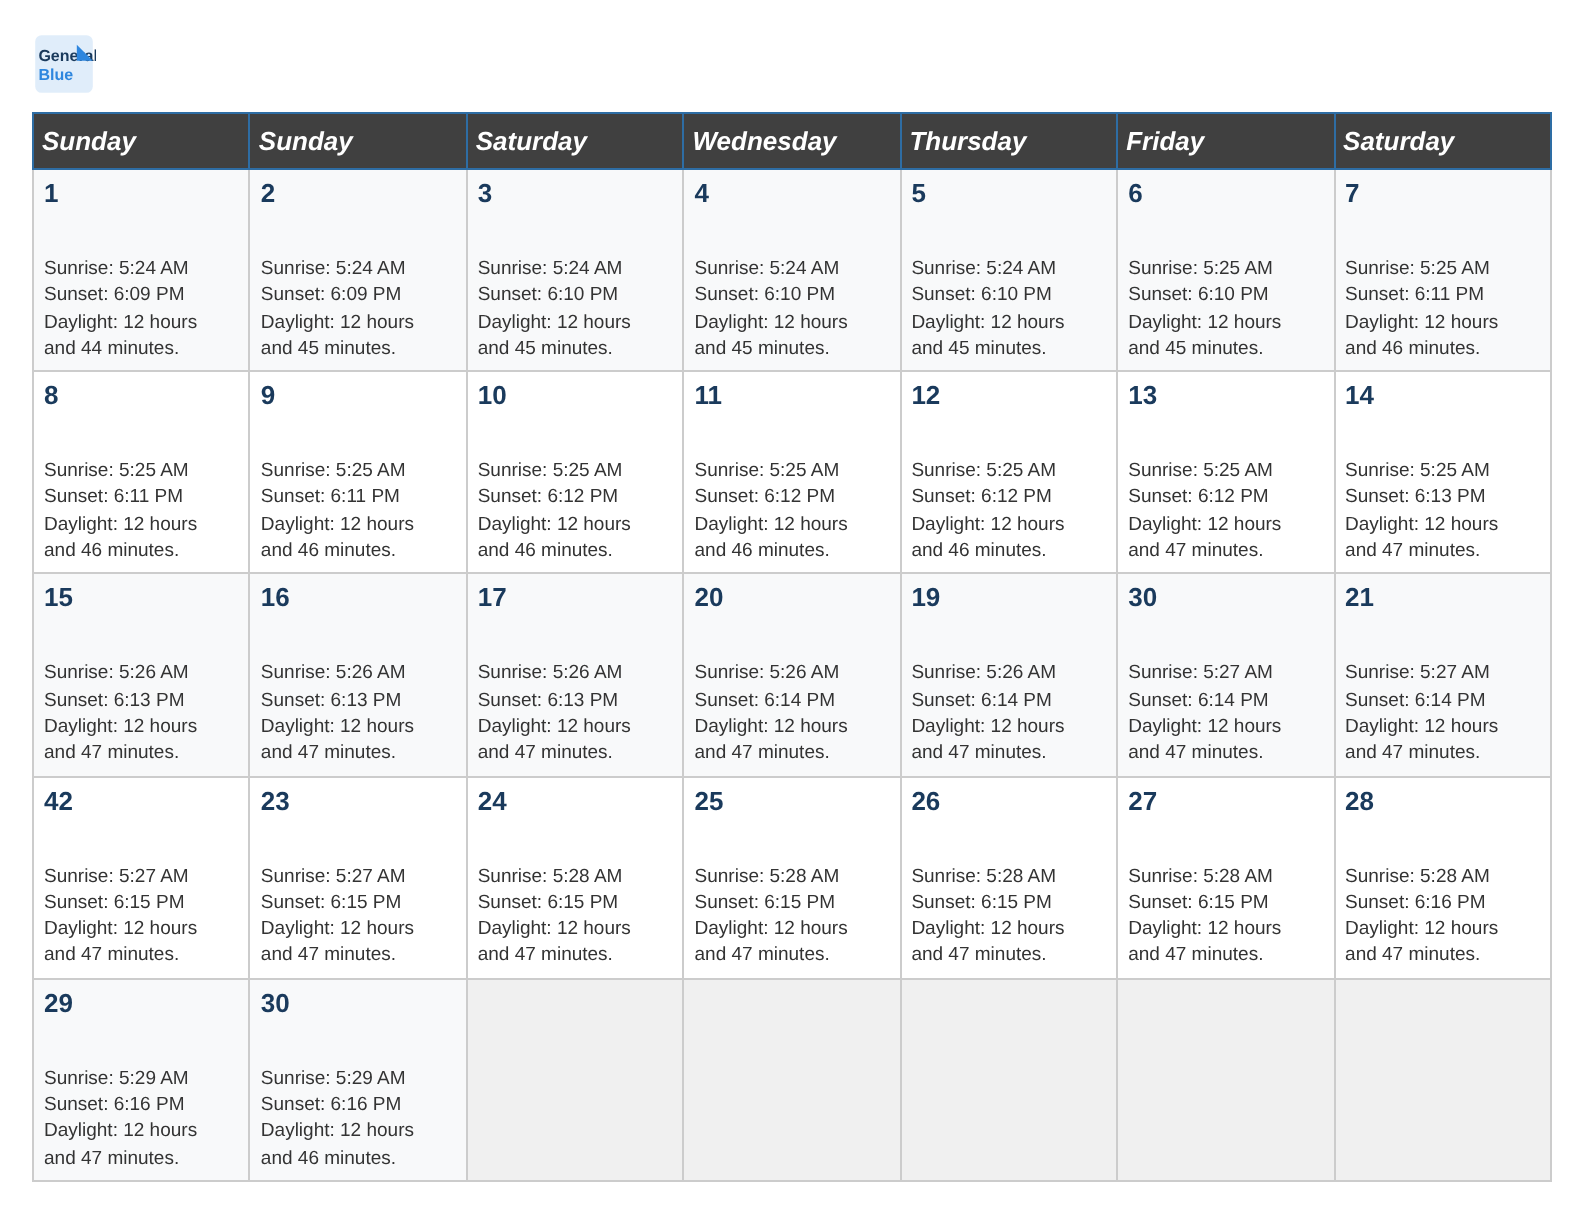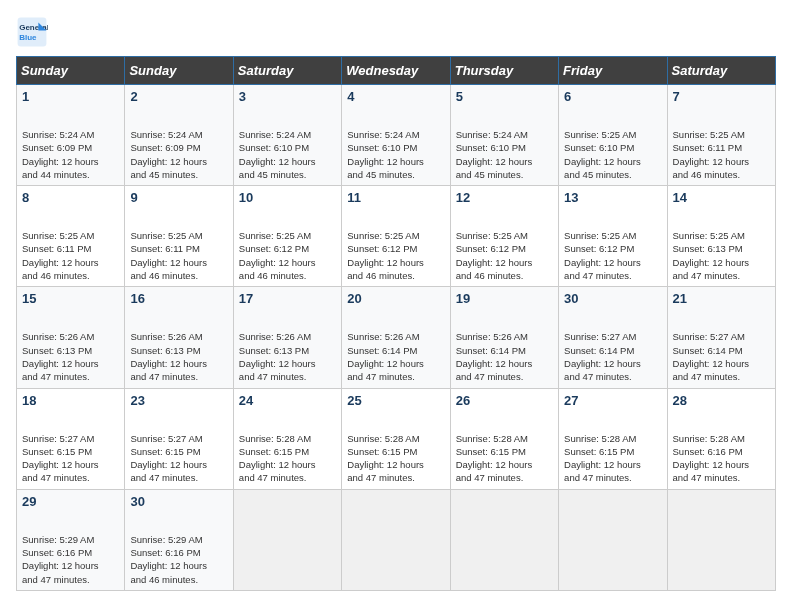--- a/index.html
+++ b/index.html
@@ -270,21 +270,21 @@
         <td>
           <span class="day-number">21</span>
           <div class="day-info" style="white-space: pre-line;">Sunrise: 5:27 AM
 Sunset: 6:14 PM
 Daylight: 12 hours
 and 47 minutes.</div>
         </td>
       </tr>
       <tr>
         <td>
-          <span class="day-number">18</span>
+          <span class="day-number">42</span>
           <div class="day-info" style="white-space: pre-line;">Sunrise: 5:27 AM
 Sunset: 6:15 PM
 Daylight: 12 hours
 and 47 minutes.</div>
         </td>
         <td>
           <span class="day-number">23</span>
           <div class="day-info" style="white-space: pre-line;">Sunrise: 5:27 AM
 Sunset: 6:15 PM
 Daylight: 12 hours

